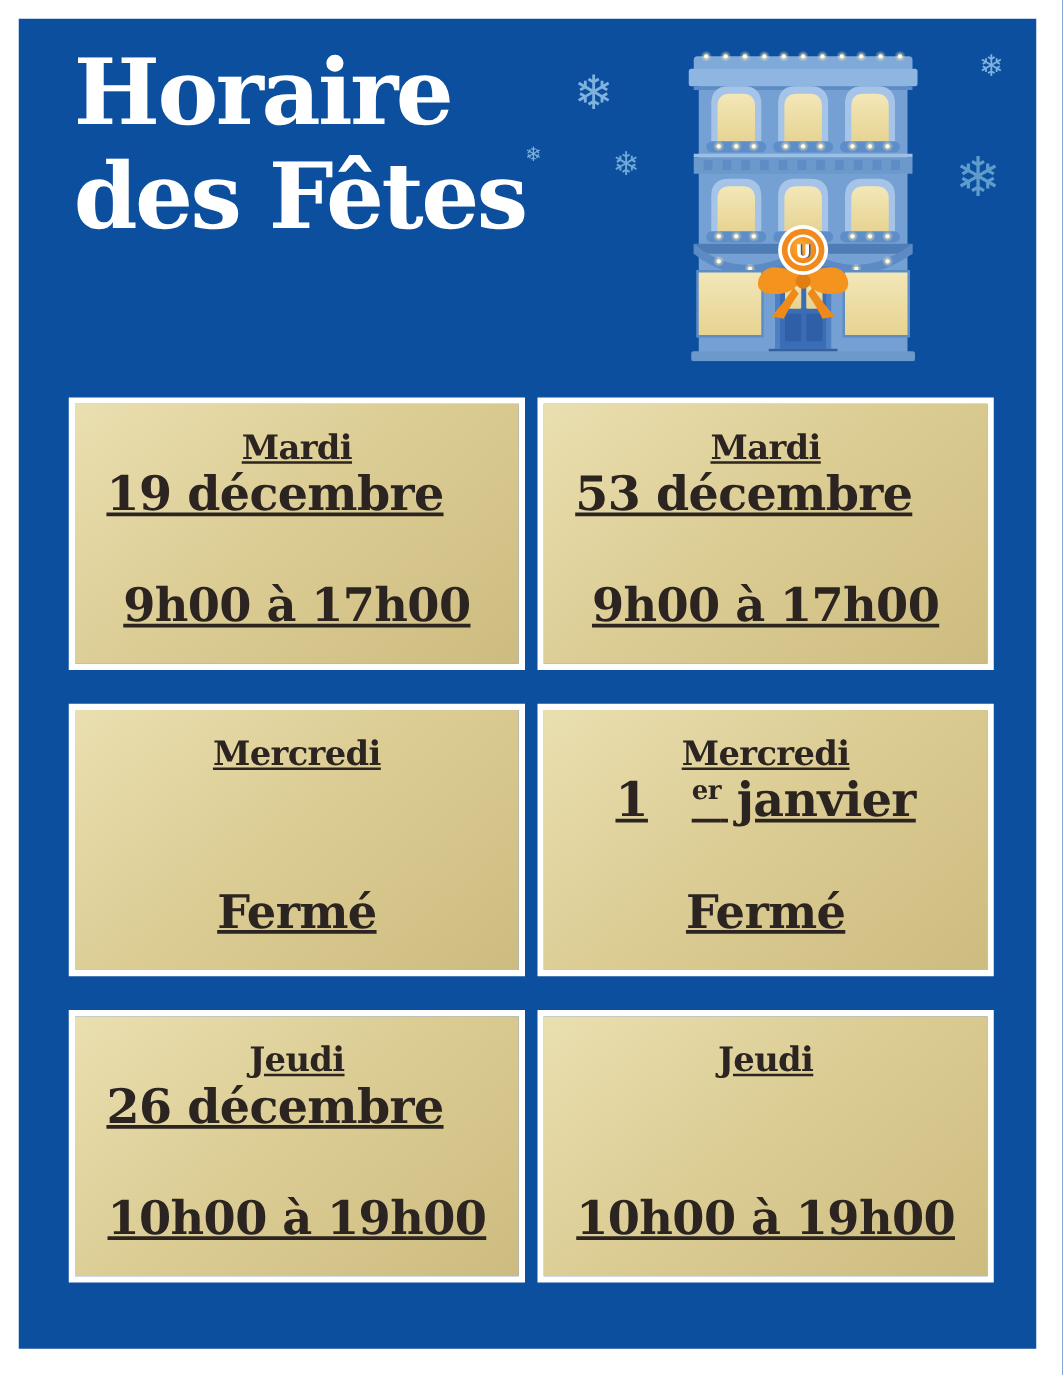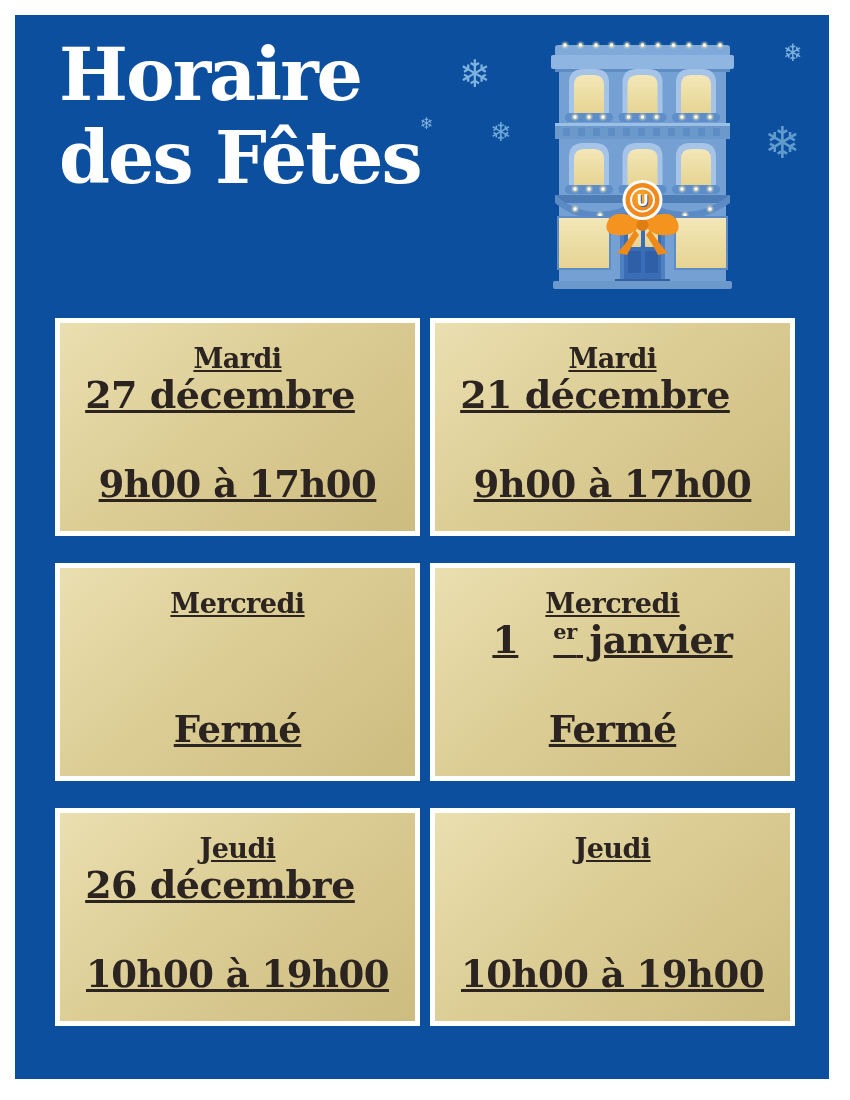--- a/index.html
+++ b/index.html
@@ -225,27 +225,27 @@
       <circle cx="97.5" cy="163" r="10.5" fill="url(#ucenter)"></circle>
       <text x="98.7" y="169.6" text-anchor="middle" font-family="DejaVu Sans, sans-serif" font-size="15" font-weight="bold" fill="#2B5CA8">U</text>
       <text x="97.5" y="169" text-anchor="middle" font-family="DejaVu Sans, sans-serif" font-size="15" font-weight="bold" fill="#FFFFFF">U</text>
     </g>
   </svg>
 
   <div class="cards">
 
     <div class="card">
       <div class="day">Mardi</div>
-      <div class="date"><span>27 décembre</span><sup></sup><span></span></div>
+      <div class="date"><span>19 décembre</span><sup></sup><span></span></div>
       <div class="hours">9h00 à 17h00</div>
     </div>
 
     <div class="card">
       <div class="day">Mardi</div>
-      <div class="date"><span>21 décembre</span><sup></sup><span></span></div>
+      <div class="date"><span>53 décembre</span><sup></sup><span></span></div>
       <div class="hours">9h00 à 17h00</div>
     </div>
 
     <div class="card">
       <div class="day">Mercredi</div>
       <div class="hours">Fermé</div>
     </div>
 
     <div class="card">
       <div class="day">Mercredi</div>

